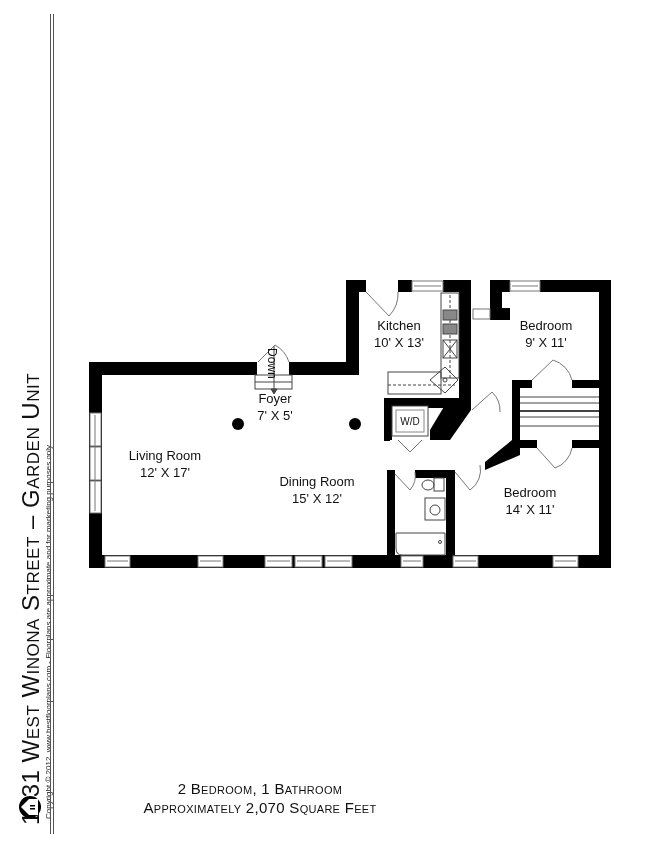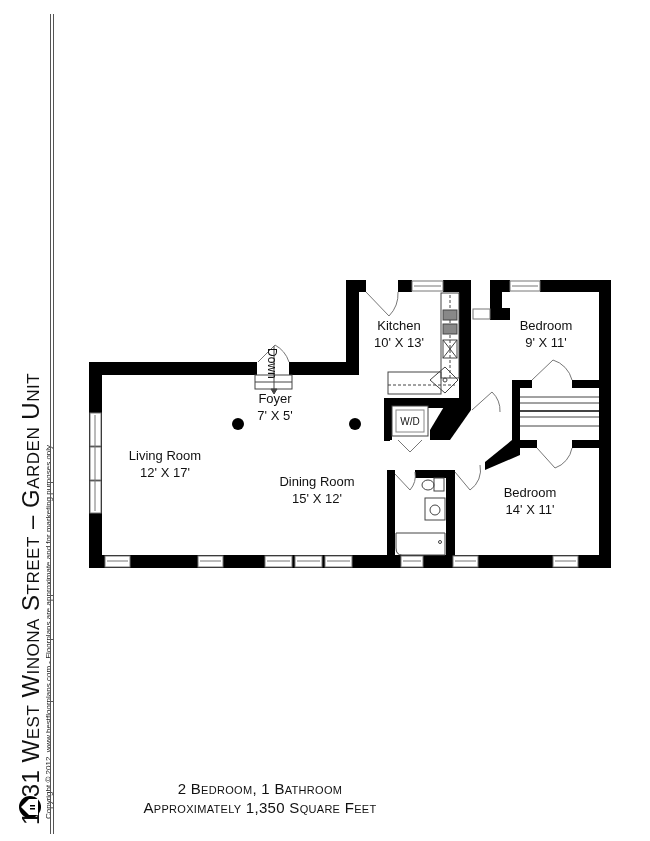--- a/index.html
+++ b/index.html
@@ -215,13 +215,13 @@
 
     <text class="room-label" x="317" y="486" text-anchor="middle">Dining Room</text>
     <text class="room-label" x="317" y="503" text-anchor="middle">15' X 12'</text>
 
     <text class="room-label" x="530" y="497" text-anchor="middle">Bedroom</text>
     <text class="room-label" x="530" y="514" text-anchor="middle">14' X 11'</text>
   </g>
 </svg>
 
 <div class="footer l1">2 Bedroom, 1 Bathroom</div>
-<div class="footer l2">Approximately 1,350 Square Feet</div>
+<div class="footer l2">Approximately 2,070 Square Feet</div>
 
 </body></html>

